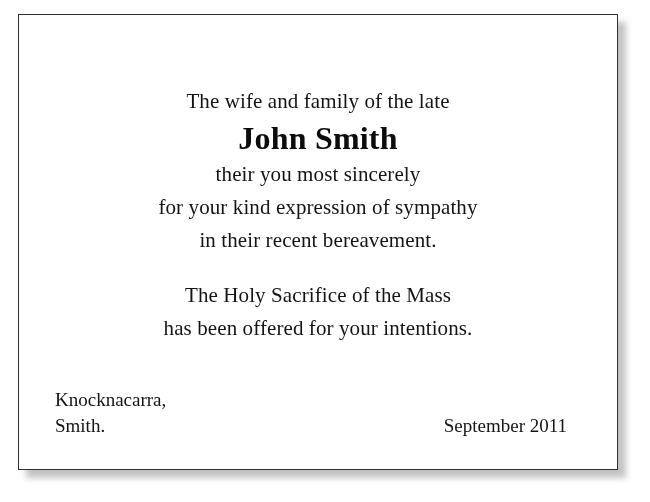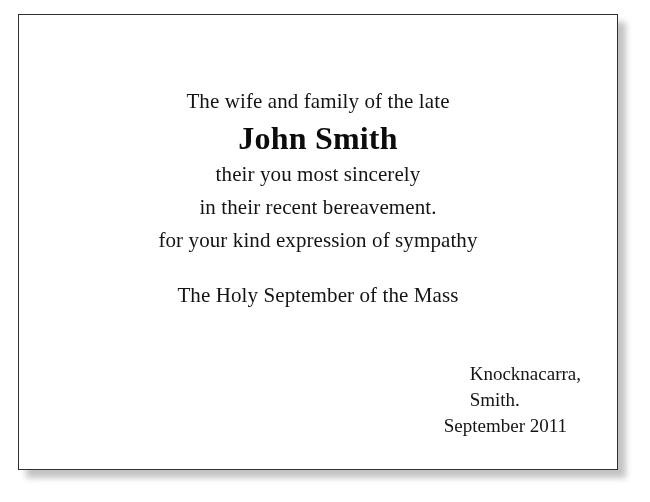--- a/index.html
+++ b/index.html
@@ -82,21 +82,20 @@
   }
 
   .footer {
     position: absolute;
     left: 36px;
     right: 36px;
     bottom: 30px;
     display: flex;
     align-items: flex-end;
     justify-content: space-between;
-    flex-direction: column;
   }
 
   .address {
     text-align: left;
     font-size: 19px;
     line-height: 26px;
     color: #141414;
   }
 
   .date {
@@ -114,24 +113,25 @@
 
   <div class="card-shadow"></div>
 
   <div class="card">
     <div class="card-inner">
 
       <div class="verse">
         <div class="line">The wife and family of the late</div>
         <div class="name-line">John Smith</div>
         <div class="line">their you most sincerely</div>
+        <div class="line">for your kind expression of sympathy</div>
         <div class="line">in their recent bereavement.</div>
-        <div class="line">for your kind expression of sympathy</div>
         <div class="gap"></div>
-        <div class="line">The Holy September of the Mass</div>
+        <div class="line">The Holy Sacrifice of the Mass</div>
+        <div class="line">has been offered for your intentions.</div>
       </div>
 
       <div class="footer">
         <div class="address">
           <div>Knocknacarra,</div>
           <div>Smith.</div>
         </div>
         <div class="date">September 2011</div>
       </div>
 

